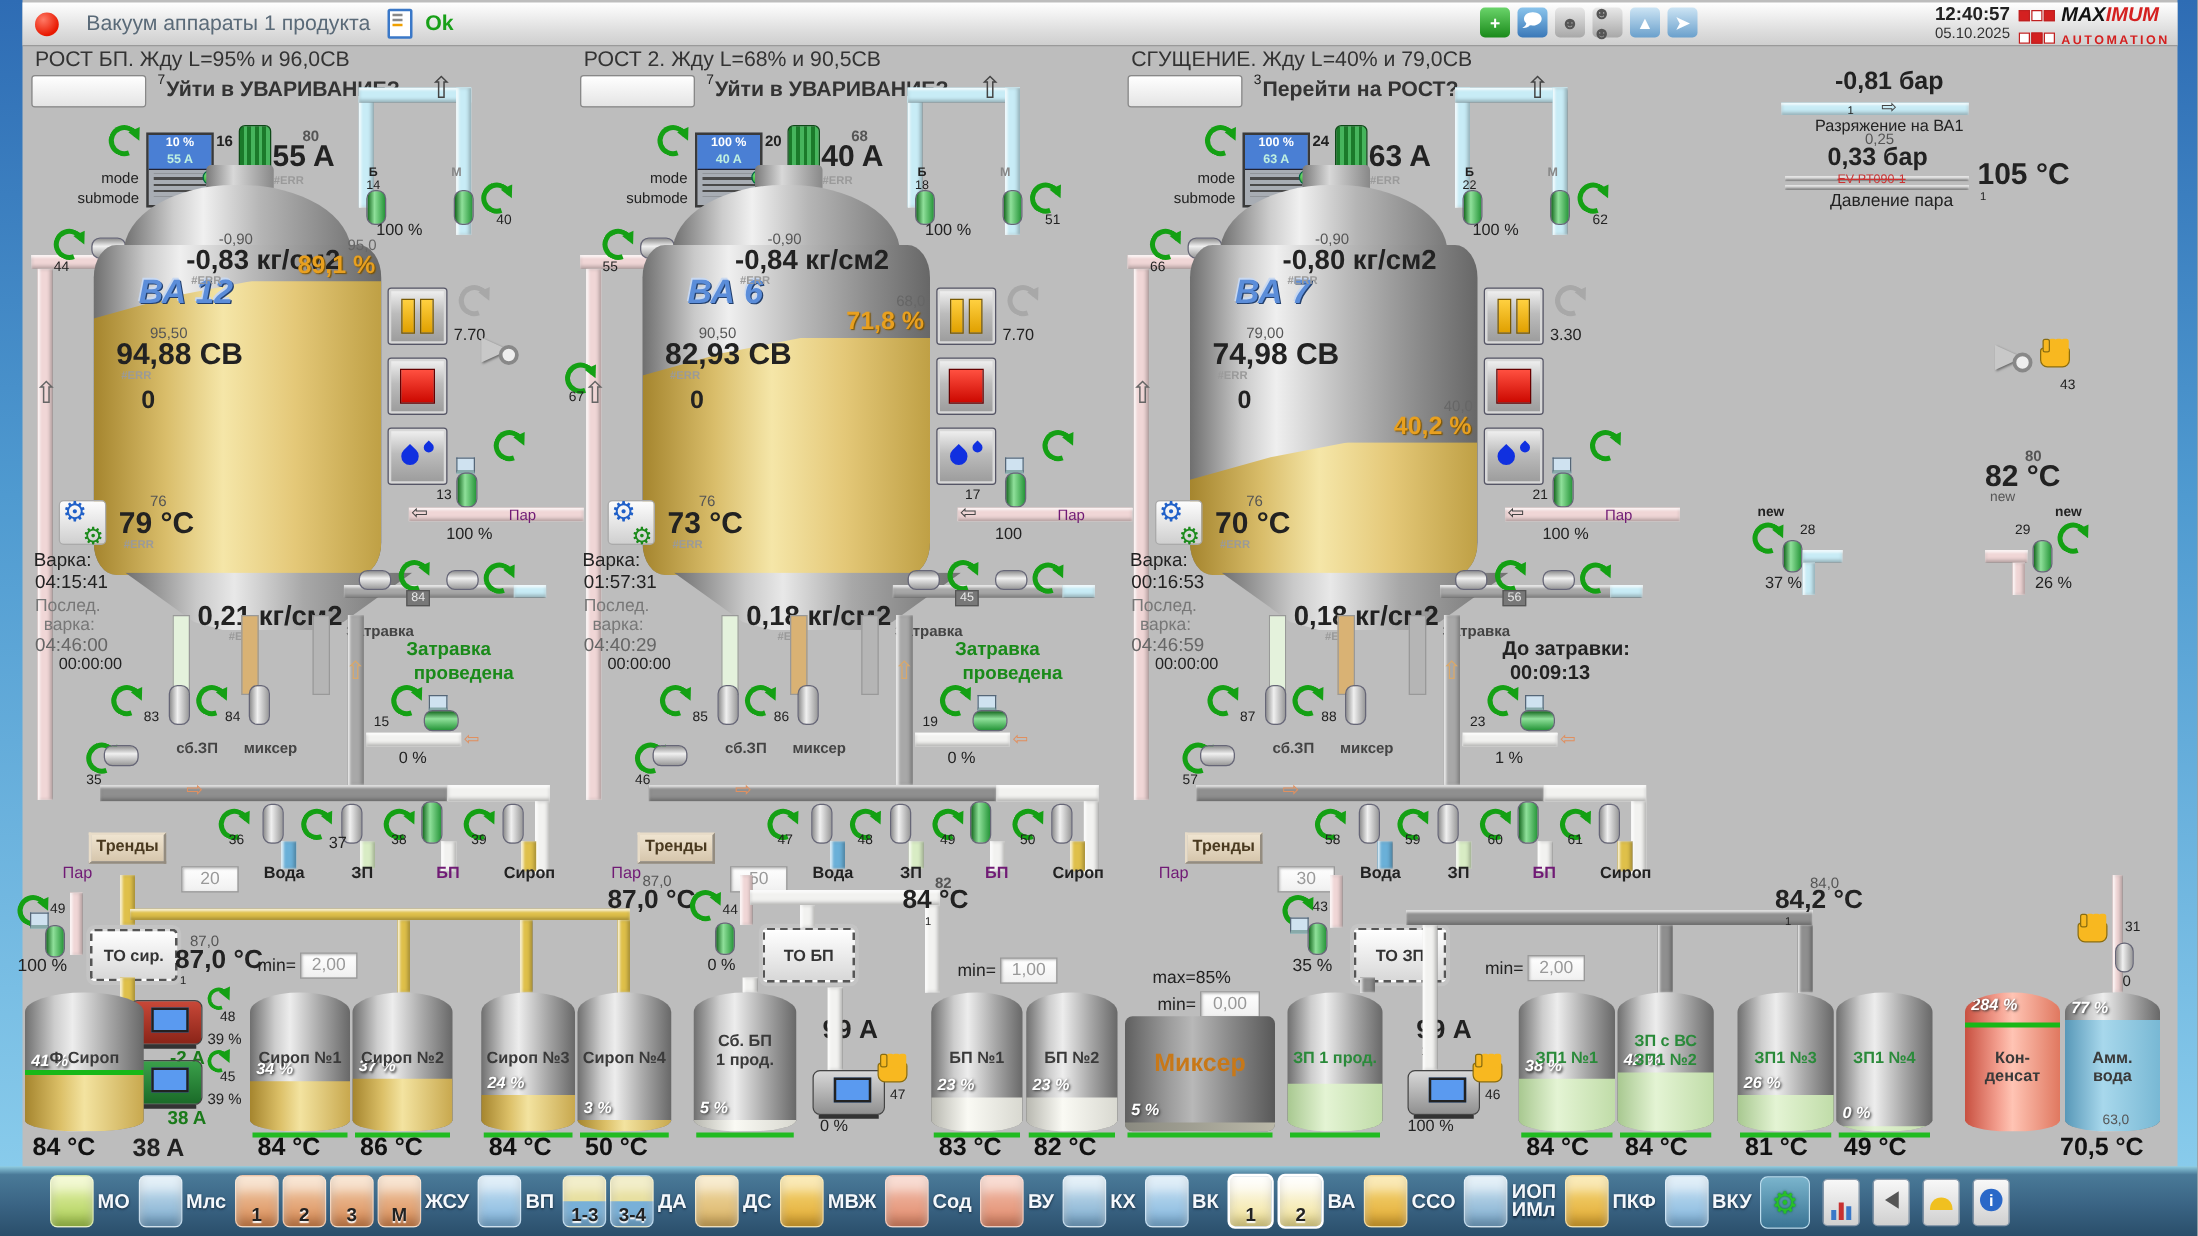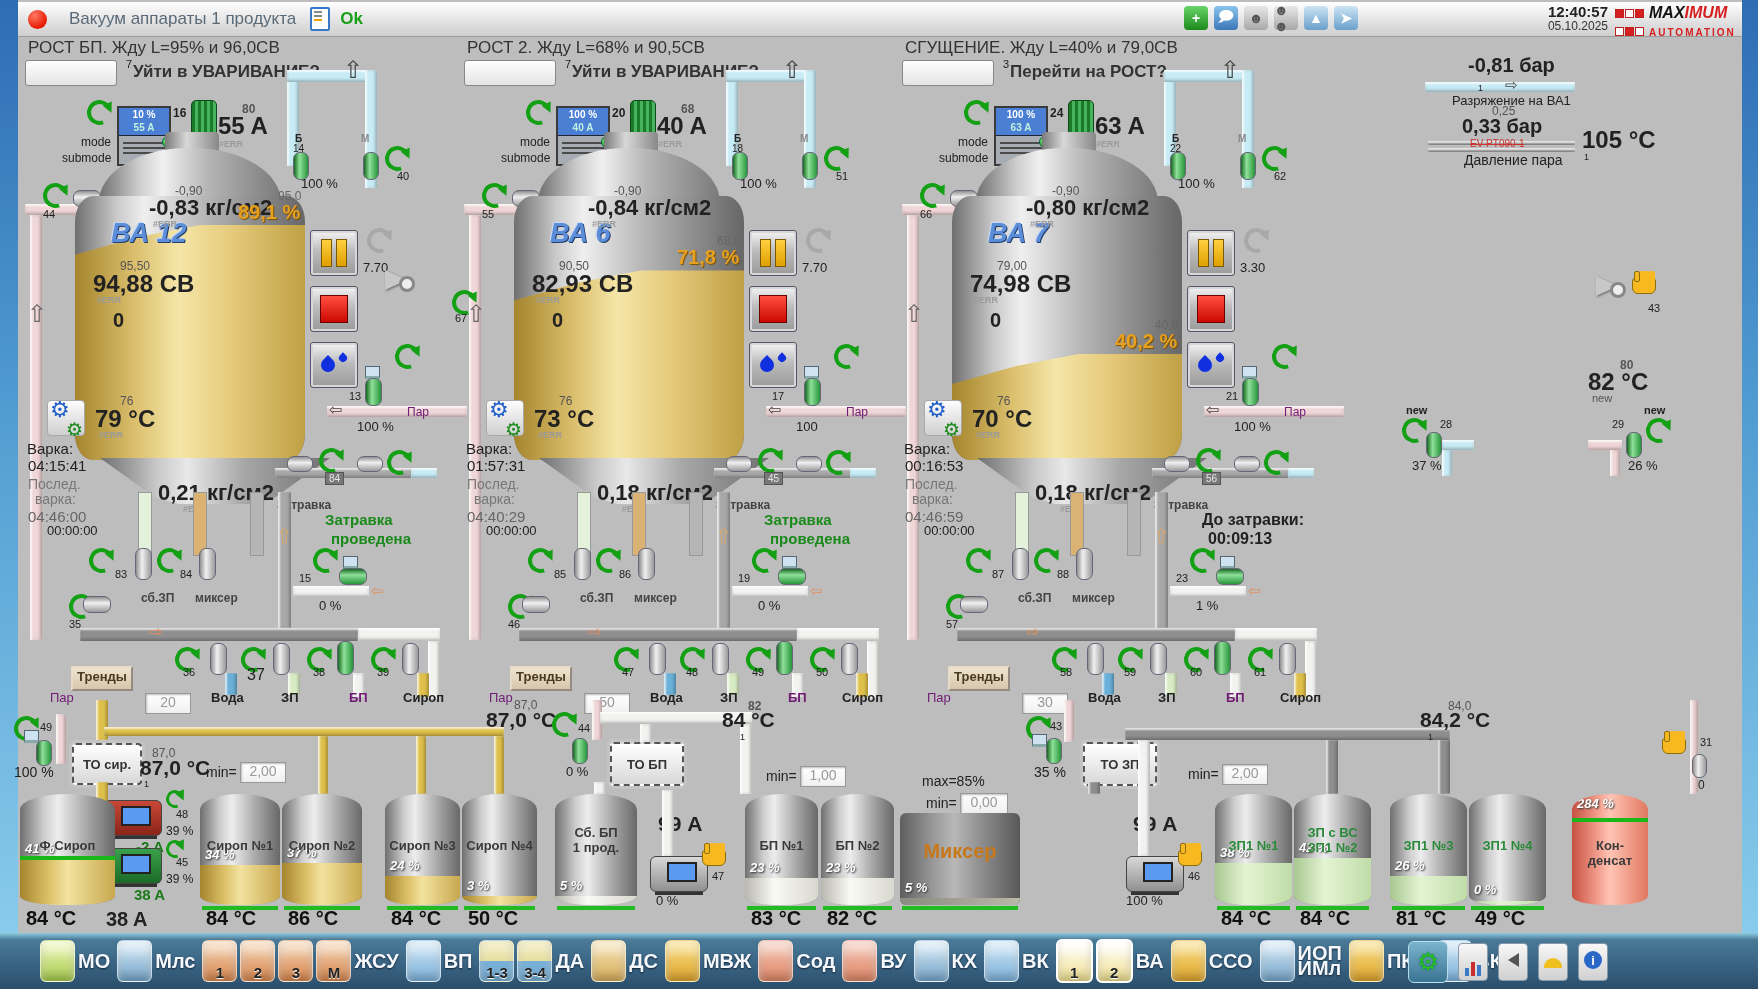--- a/index.html
+++ b/index.html
@@ -151,21 +151,21 @@
     text-shadow:0 1px 1px #fff;}
   .tile.lemon{background:linear-gradient(#eef7b8,#a8cc50);}
   .tile.ice{background:linear-gradient(#d4e8f4,#78a8cc);}
   .tile.fire{background:linear-gradient(#f4d4b4,#d88850);}
   .tile.snow{background:linear-gradient(#cce4f4,#80b4dc);}
   .tile.duo{background:linear-gradient(#e8e0a0 50%,#78b0d8 50%);}
   .tile.sand{background:linear-gradient(#f4e0b0,#d8b060);}
   .tile.gold{background:linear-gradient(#f8dc80,#e0a830);}
   .tile.rose{background:linear-gradient(#f4c4b4,#e08868);}
   .tile.active{background:linear-gradient(#ffffff,#f0e090);border:2px solid #fff;}
-  .tb-label{font-size:20px;font-weight:bold;color:#f4f8fc;text-shadow:0 1px 2px #123;margin-right:2px;white-space:pre-line;line-height:15px;}
+  .tb-label{font-size:16px;font-weight:bold;color:#f4f8fc;text-shadow:0 1px 2px #123;margin-right:2px;white-space:pre-line;line-height:15px;}
   #tb-right{position:absolute;right:150px;top:8px;display:flex;gap:10px;align-items:center;}
   .gear-tile{width:38px;height:40px;border-radius:6px;background:linear-gradient(#7ab4cc,#3a7494);border:1px solid #bde;
     display:flex;align-items:center;justify-content:center;font-size:24px;color:#28c028;text-shadow:0 0 2px #063;}
   .mini-ico{width:28px;height:32px;border-radius:4px;background:linear-gradient(#f8f8f8,#d0d0d0);border:1px solid #89a;
     display:flex;align-items:flex-end;justify-content:center;gap:2px;padding-bottom:4px;position:relative;}
   .bar{width:4px;background:#3a78c8;}
   .spk{width:0;height:0;border-top:7px solid transparent;border-bottom:7px solid transparent;border-right:11px solid #555;margin:auto;}
   .helm{width:18px;height:10px;background:#f0c020;border-radius:9px 9px 0 0;margin:auto;margin-bottom:8px;}
   .info-c{width:18px;height:18px;border-radius:50%;background:#2a68c8;color:#fff;font-size:13px;font-weight:bold;
     display:flex;align-items:center;justify-content:center;margin:auto;}
@@ -350,21 +350,21 @@
   <div class="pipe v p-white" style="left:403px;top:641px;width:12px;height:58px"></div>
   <span class="arrow salmon" style="left:124px;top:622px;font-size:16px">⇨</span>
 
   <span class="rec" style="left:150px;top:647px"></span>
   <div class="cap" style="left:185px;top:643px;height:30px"></div>
   <span class="lbl" style="left:158px;top:666px;font-size:11px">36</span>
   <div class="pipe v p-blue" style="left:200px;top:673px;width:12px;height:22px"></div>
   <span class="lbl" style="left:186px;top:690px;font-size:13px;font-weight:bold">Вода</span>
   <span class="rec" style="left:216px;top:647px"></span>
   <div class="cap" style="left:248px;top:643px;height:30px"></div>
-  <span class="lbl" style="left:222px;top:666px;font-size:16px">37</span>
+  <span class="lbl" style="left:238px;top:666px;font-size:13px">37</span>
   <div class="pipe v p-lgreen" style="left:263px;top:673px;width:12px;height:22px"></div>
   <span class="lbl" style="left:256px;top:690px;font-size:13px;font-weight:bold">ЗП</span>
   <span class="rec" style="left:282px;top:647px"></span>
   <div class="cap green" style="left:312px;top:641px;height:32px"></div>
   <span class="lbl" style="left:288px;top:666px;font-size:11px">38</span>
   <div class="pipe v p-white" style="left:328px;top:673px;width:12px;height:24px"></div>
   <span class="lbl graylbl" style="left:324px;top:690px;font-size:13px;font-weight:bold">БП</span>
   <span class="rec" style="left:346px;top:647px"></span>
   <div class="cap" style="left:377px;top:643px;height:30px"></div>
   <span class="lbl" style="left:352px;top:666px;font-size:11px">39</span>
@@ -965,20 +965,30 @@
   <div class="tank mixer" style="left:900px;top:813px;width:120px;height:92px">
     <div class="tk-body">
         <div class="tk-fill" style="height: 8%;"></div>
       <div class="tk-pct" style="bottom: 11%;">5 %</div>
       <div class="tk-name">
           <div>Миксер</div>
         </div>
       </div>
     <div class="tk-line"></div>
   </div>
+  <div class="tank zp" style="left:1030px;width:76px">
+    <div class="tk-body">
+        <div class="tk-fill" style="height: 34%;"></div>
+      <div class="tk-pct" style="bottom: 37%;"></div>
+      <div class="tk-name">
+          <div>ЗП 1 прод.</div>
+        </div>
+      </div>
+    <div class="tk-line"></div>
+  </div>
   <div class="tank zp" style="left:1215px;width:77px">
     <div class="tk-body">
         <div class="tk-fill" style="height: 38%;"></div>
       <div class="tk-pct" style="bottom: 41%;">38 %</div>
       <div class="tk-name">
           <div>ЗП1 №1</div>
         </div>
       </div>
     <div class="tk-line"></div>
       <div class="tk-temp">84 °C</div>
@@ -1020,20 +1030,32 @@
   <div class="tank condensate" style="left:1572px;width:76px">
     <div class="tk-body">
         <div class="tk-fill" style="height: 100%;"></div>
       <div class="tk-pct" style="top:2px">284 %</div>
       <div class="tk-name">
           <div>Кон-</div>
           <div>денсат</div>
         </div>
       <div style="position:absolute;left:0;right:0;top:24px;height:4px;background:#18b818"></div>
       </div>
+  </div>
+  <div class="tank ammonia" style="left:1652px;width:76px">
+    <div class="tk-body">
+        <div class="tk-fill" style="height: 80%;"></div>
+      <div class="tk-pct" style="bottom: 83%;">77 %</div>
+      <div class="tk-name">
+          <div>Амм.</div>
+          <div>вода</div>
+        </div>
+      </div>
+    <span class="lbl sp" style="left:30px;top:96px;font-size:11px">63,0</span>
+    <div class="tk-temp" style="left:-4px">70,5 °C</div>
   </div>
 
   <div id="taskbar">
     <div id="tb-items">
         <div class="tb-item">
           <span class="tile lemon"></span>
           <span class="tb-label">МО</span>
         </div>
         <div class="tb-item">
           <span class="tile ice"></span>

